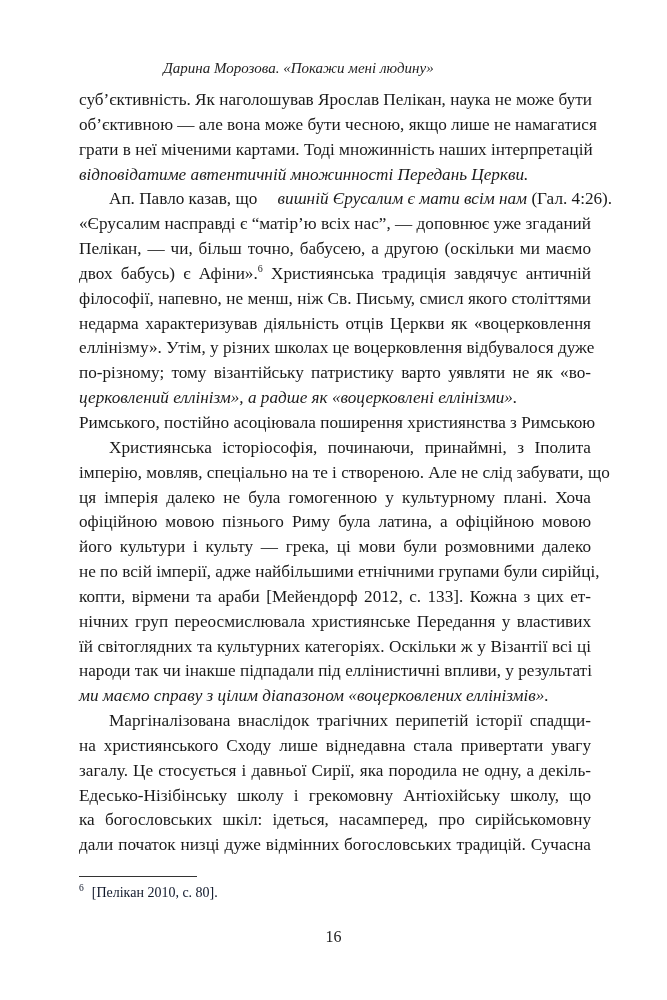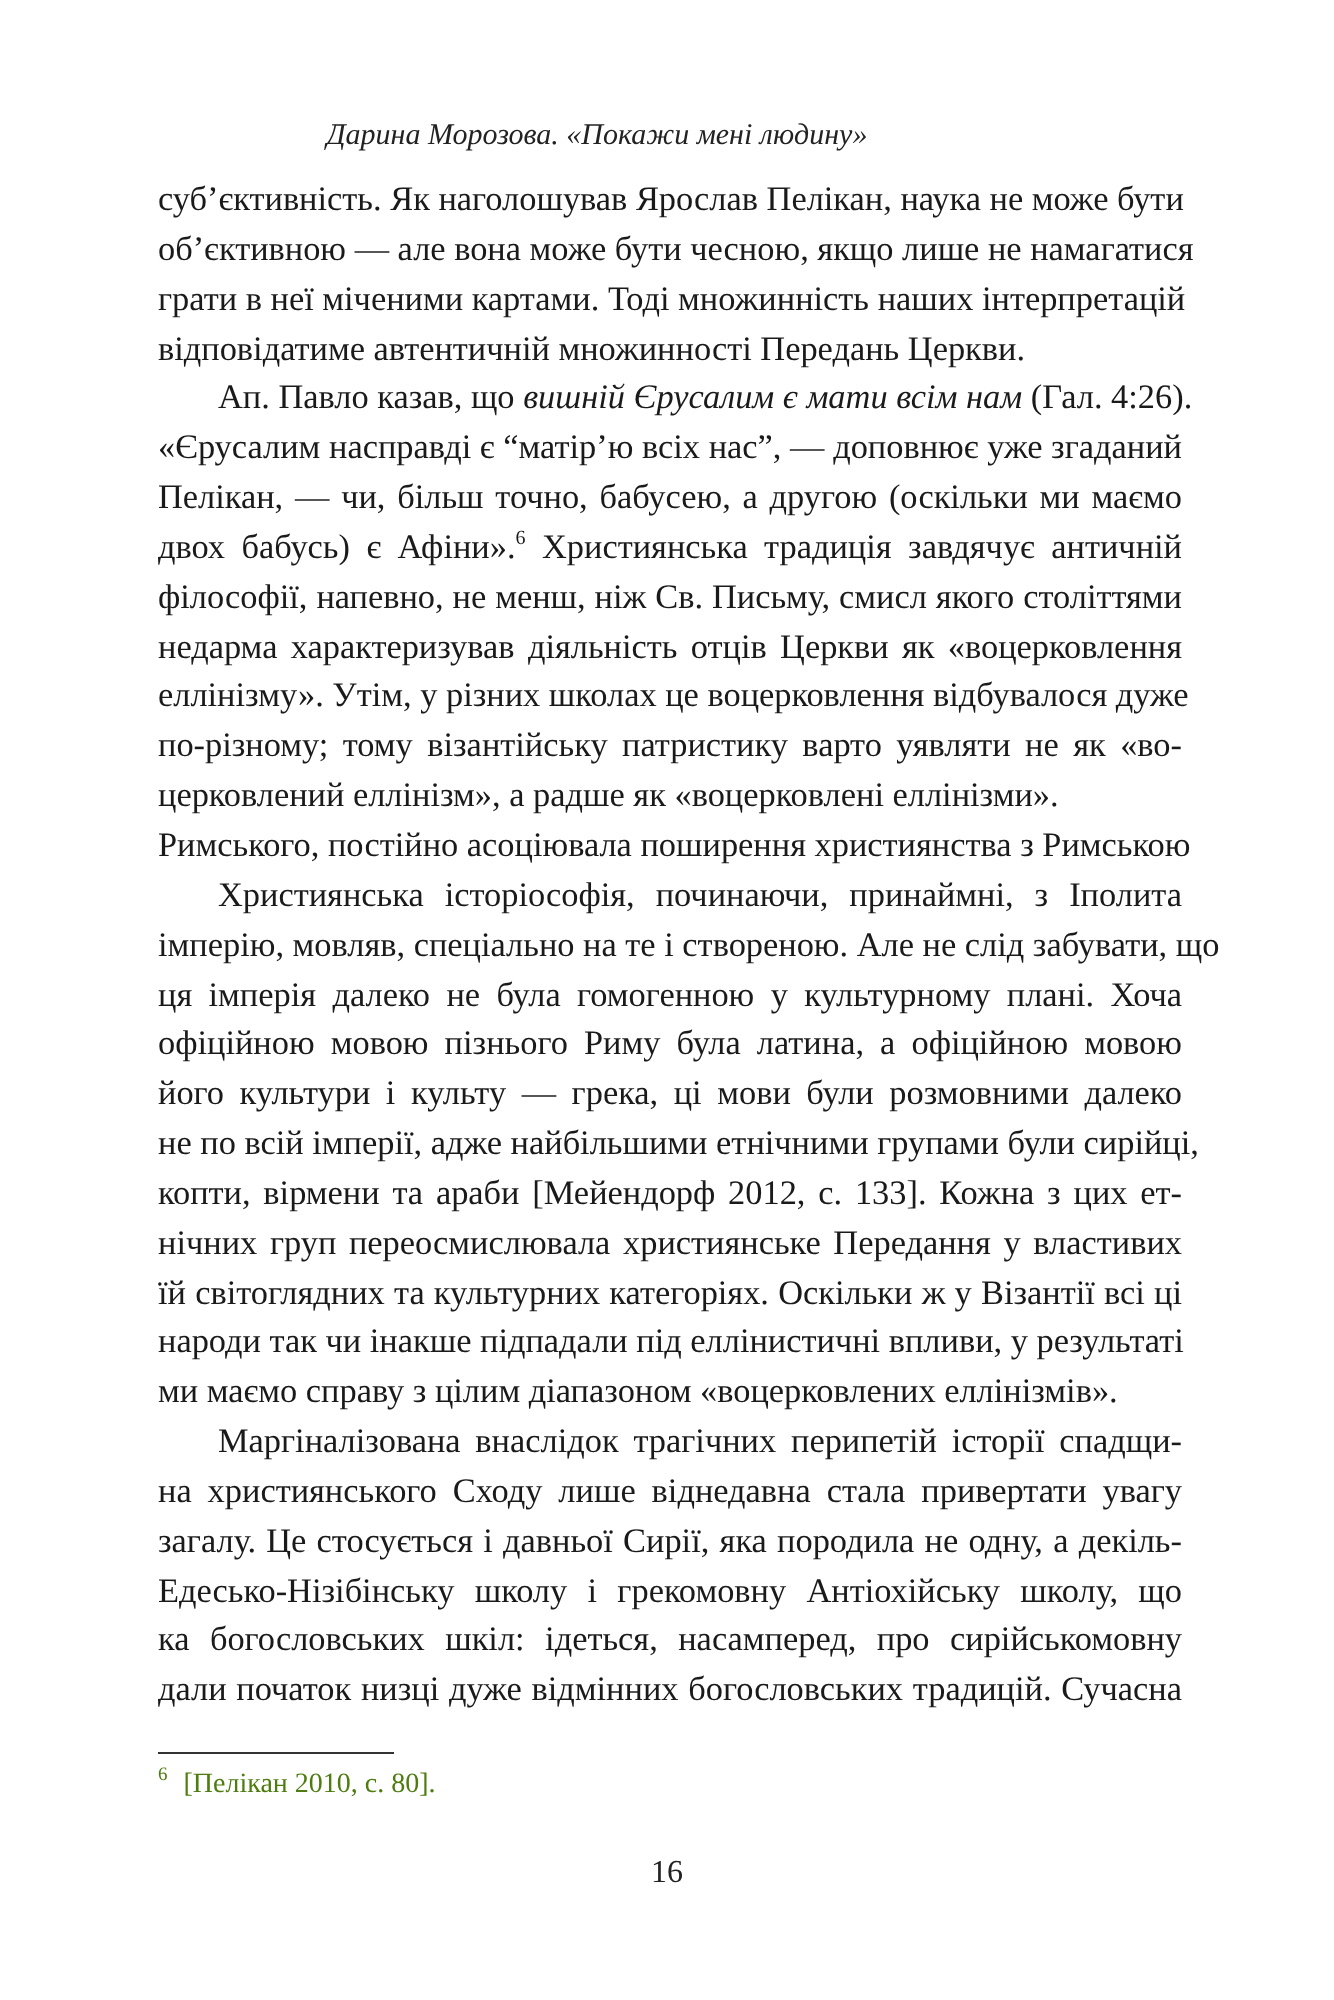--- a/index.html
+++ b/index.html
@@ -37,44 +37,45 @@
     }
     .line {
       display: block;
       white-space: nowrap;
       text-align: justify;
       text-align-last: justify;
       height: 24.85px;
     }
     .line.last {
       text-align-last: left;
+      font-style: italic;
     }
     .line.indent {
       padding-left: 30px;
     }
-    .it { font-style: italic; }
+    .it { font-style: italic; margin-left: 16px; }
     sup.fn {
       font-size: 10px;
       vertical-align: 7px;
       line-height: 0;
     }
     .footnote-rule {
       position: absolute;
       top: 876px;
       left: 79px;
       width: 118px;
       height: 0;
       border-top: 1.2px solid #333;
     }
     .footnote {
       position: absolute;
       top: 883px;
       left: 79px;
       font-size: 14px;
-      color: #4d7c0f;
+      color: #0f172a;
     }
     .footnote .fn-num {
       font-size: 9.5px;
       vertical-align: 6px;
       margin-right: 8px;
     }
     .page-number {
       position: absolute;
       top: 928px;
       left: 0;

